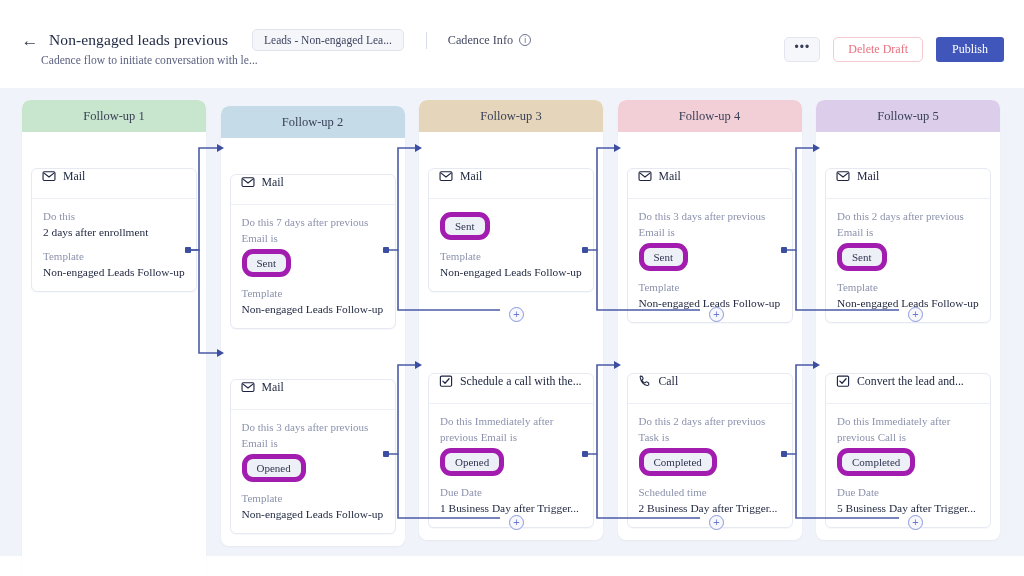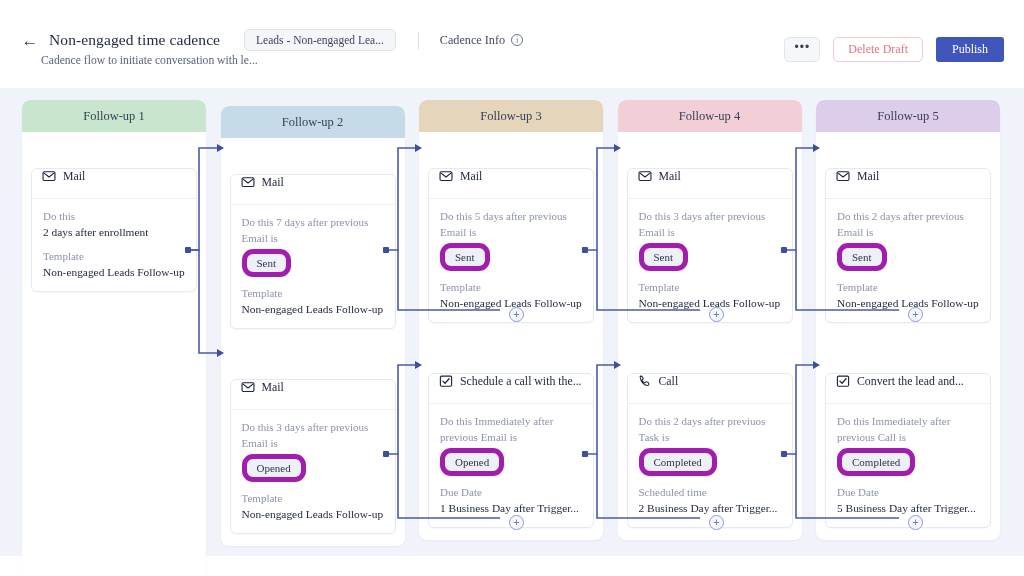--- a/index.html
+++ b/index.html
@@ -114,21 +114,21 @@
   }
 </style>
 </head>
 <body>
 
 <div id="app">
 
   <div class="header">
     <div class="hdr-row">
       <div class="back-arrow">←</div>
-      <div class="page-title">Non-engaged time cadence</div>
+      <div class="page-title">Non-engaged leads previous</div>
       <div class="chip-module">Leads - Non-engaged Lea...</div>
       <div class="hdr-divider"></div>
       <div class="cadence-info">
         <span>Cadence Info</span>
         <span class="info-ico">i</span>
       </div>
     </div>
     <div class="subtitle">Cadence flow to initiate conversation with le...</div>
 
     <div class="hdr-actions">
@@ -209,21 +209,20 @@
           <div class="col-body">
             <div class="card" style="top: 36px;">
               <div class="card-head">
                 <svg class="ic" viewBox="0 0 16 16">
                   <rect x="1.2" y="3.2" width="13.6" height="10" rx="1.4" fill="none" stroke="#1e2540" stroke-width="1.3"></rect>
                   <path d="M2 4.4 L8 9.2 L14 4.4" fill="none" stroke="#1e2540" stroke-width="1.3" stroke-linejoin="round"></path>
                 </svg>
                 <span class="ttl">Mail</span>
               </div>
               <div class="card-body">
-                <div class="lbl">Do this 5 days after previous Email is</div>
                 <div><span class="pill">Sent</span></div>
                 <div class="gap"></div>
                 <div class="lbl">Template</div>
                 <div class="val">Non-engaged Leads Follow-up 3</div>
               </div>
             </div>
             <div class="card" style="top: 241px;">
               <div class="card-head">
                 <svg class="ic" viewBox="0 0 16 16">
                   <rect x="1.6" y="2.4" width="12.8" height="11.6" rx="1.4" fill="none" stroke="#1e2540" stroke-width="1.3"></rect>

